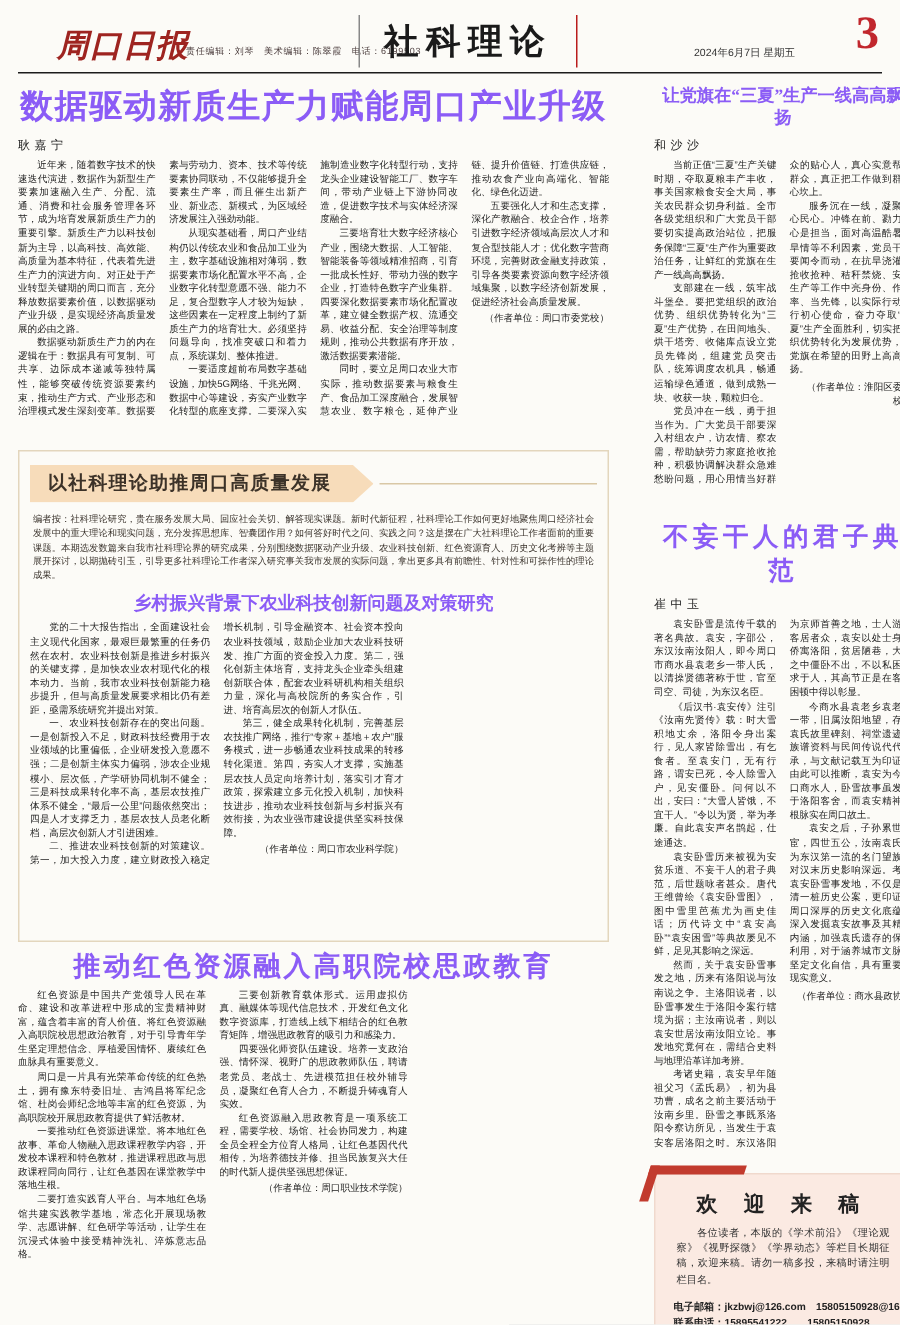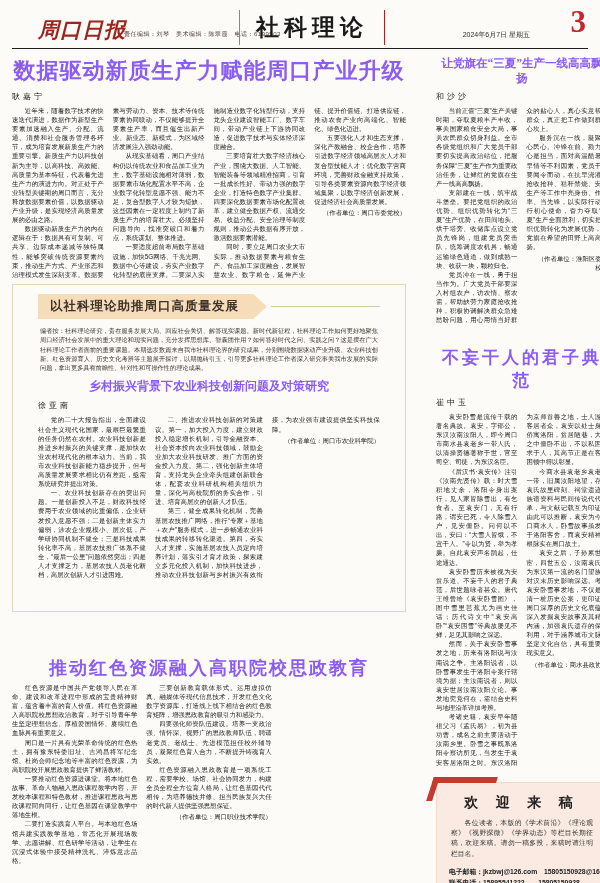--- a/index.html
+++ b/index.html
@@ -36,34 +36,34 @@
 
   
   .right-col{position:absolute;left:436px;top:56px;width:172px;}
   .art-sanxia .headline{font-size:11.5px;}
   .art-sanxia .body-cols{column-count:2;height:224px;}
   .art-yuanan{margin-top:16px;}
   .art-yuanan .headline{font-size:17px;letter-spacing:3px;}
   .art-yuanan .body-cols{column-count:2;height:356px;}
 
   
-  .mid{position:absolute;left:12px;top:284px;width:394px;height:328px;box-sizing:border-box;
-       border:1px solid #e3d6bd;background:#fcfbf7;padding:9px 25px 6px;}
+  .mid{position:absolute;left:12px;top:300px;width:394px;height:328px;box-sizing:border-box;
+       border:1px solid #e3d6bd;background:#fcfbf7;padding:9px 7px 6px;}
   .banner-row{display:flex;align-items:center;}
   .banner{background:#f7dcba;clip-path:polygon(0 0,94% 0,100% 50%,94% 100%,0 100%);
           padding:4px 28px 4px 12px;font-weight:bold;font-size:12.5px;color:#3c3228;
           font-family:"Liberation Serif",serif;letter-spacing:1px;white-space:nowrap;}
   .banner-line{flex:1;height:1px;background:#d9c8a6;margin-left:4px;}
   .intro{font-size:6.2px;line-height:1.5;text-align:justify;color:#3a332c;margin:7px 2px 6px;}
   .art-rural .headline{font-size:12px;margin-top:4px;}
   .art-rural .body-cols{column-count:3;height:172px;margin-top:3px;}
 
   
   .art-red{position:absolute;left:12px;top:632px;width:394px;}
-  .art-red .headline{font-size:18px;letter-spacing:2px;margin-top:24px;}
+  .art-red .headline{font-size:18px;letter-spacing:2px;}
   .art-red .body-cols{column-count:3;height:198px;margin-top:3px;}
 
   
   .wb{position:relative;margin-top:14px;background:#fbeae2;border:1px solid #f0d9cd;
       padding:9px 12px 6px;min-height:102px;box-sizing:content-box;}
   .wb-title{text-align:center;font-family:"Liberation Serif",serif;font-weight:bold;
             font-size:14px;letter-spacing:7px;margin:2px 0 6px;color:#222;}
   .wb-body{font-size:6.8px;line-height:1.5;text-align:justify;text-indent:2em;color:#333;margin:0 2px;}
   .wb-contact{margin-top:7px;font-size:6.8px;font-weight:bold;color:#222;line-height:1.7;}
   .wb-contact .row{white-space:nowrap;}
@@ -131,21 +131,20 @@
 
   <section class="mid">
     <div class="banner-row">
       <div class="banner">以社科理论助推周口高质量发展</div>
       <div class="banner-line"></div>
     </div>
     <p class="intro">编者按：社科理论研究，贵在服务发展大局、回应社会关切、解答现实课题。新时代新征程，社科理论工作如何更好地聚焦周口经济社会发展中的重大理论和现实问题，充分发挥思想库、智囊团作用？如何答好时代之问、实践之问？这是摆在广大社科理论工作者面前的重要课题。本期选发数篇来自我市社科理论界的研究成果，分别围绕数据驱动产业升级、农业科技创新、红色资源育人、历史文化考辨等主题展开探讨，以期抛砖引玉，引导更多社科理论工作者深入研究事关我市发展的实际问题，拿出更多具有前瞻性、针对性和可操作性的理论成果。</p>
 
     <article class="art-rural">
       <h2 class="headline">乡村振兴背景下农业科技创新问题及对策研究</h2>
-      <div class="byline">徐亚南</div>
       <div class="body-cols">
         <div class="paras"><p>党的二十大报告指出，全面建设社会主义现代化国家，最艰巨最繁重的任务仍然在农村。农业科技创新是推进乡村振兴的关键支撑，是加快农业农村现代化的根本动力。当前，我市农业科技创新能力稳步提升，但与高质量发展要求相比仍有差距，亟需系统研究并提出对策。</p><p>一、农业科技创新存在的突出问题。一是创新投入不足，财政科技经费用于农业领域的比重偏低，企业研发投入意愿不强；二是创新主体实力偏弱，涉农企业规模小、层次低，产学研协同机制不健全；三是科技成果转化率不高，基层农技推广体系不健全，“最后一公里”问题依然突出；四是人才支撑乏力，基层农技人员老化断档，高层次创新人才引进困难。</p><p>二、推进农业科技创新的对策建议。第一，加大投入力度，建立财政投入稳定增长机制，引导金融资本、社会资本投向农业科技领域，鼓励企业加大农业科技研发、推广方面的资金投入力度。第二，强化创新主体培育，支持龙头企业牵头组建创新联合体，配套农业科研机构相关组织力量，深化与高校院所的务实合作，引进、培育高层次的创新人才队伍。</p><p>第三，健全成果转化机制，完善基层农技推广网络，推行“专家＋基地＋农户”服务模式，进一步畅通农业科技成果的转移转化渠道。第四，夯实人才支撑，实施基层农技人员定向培养计划，落实引才育才政策，探索建立多元化投入机制，加快科技进步，推动农业科技创新与乡村振兴有效衔接，为农业强市建设提供坚实科技保障。</p></div>
         <p class="attribution">（作者单位：周口市农业科学院）</p>
       </div>
     </article>
   </section>
 
   <section class="art-red">
     <h2 class="headline">推动红色资源融入高职院校思政教育</h2>
     <div class="body-cols">

